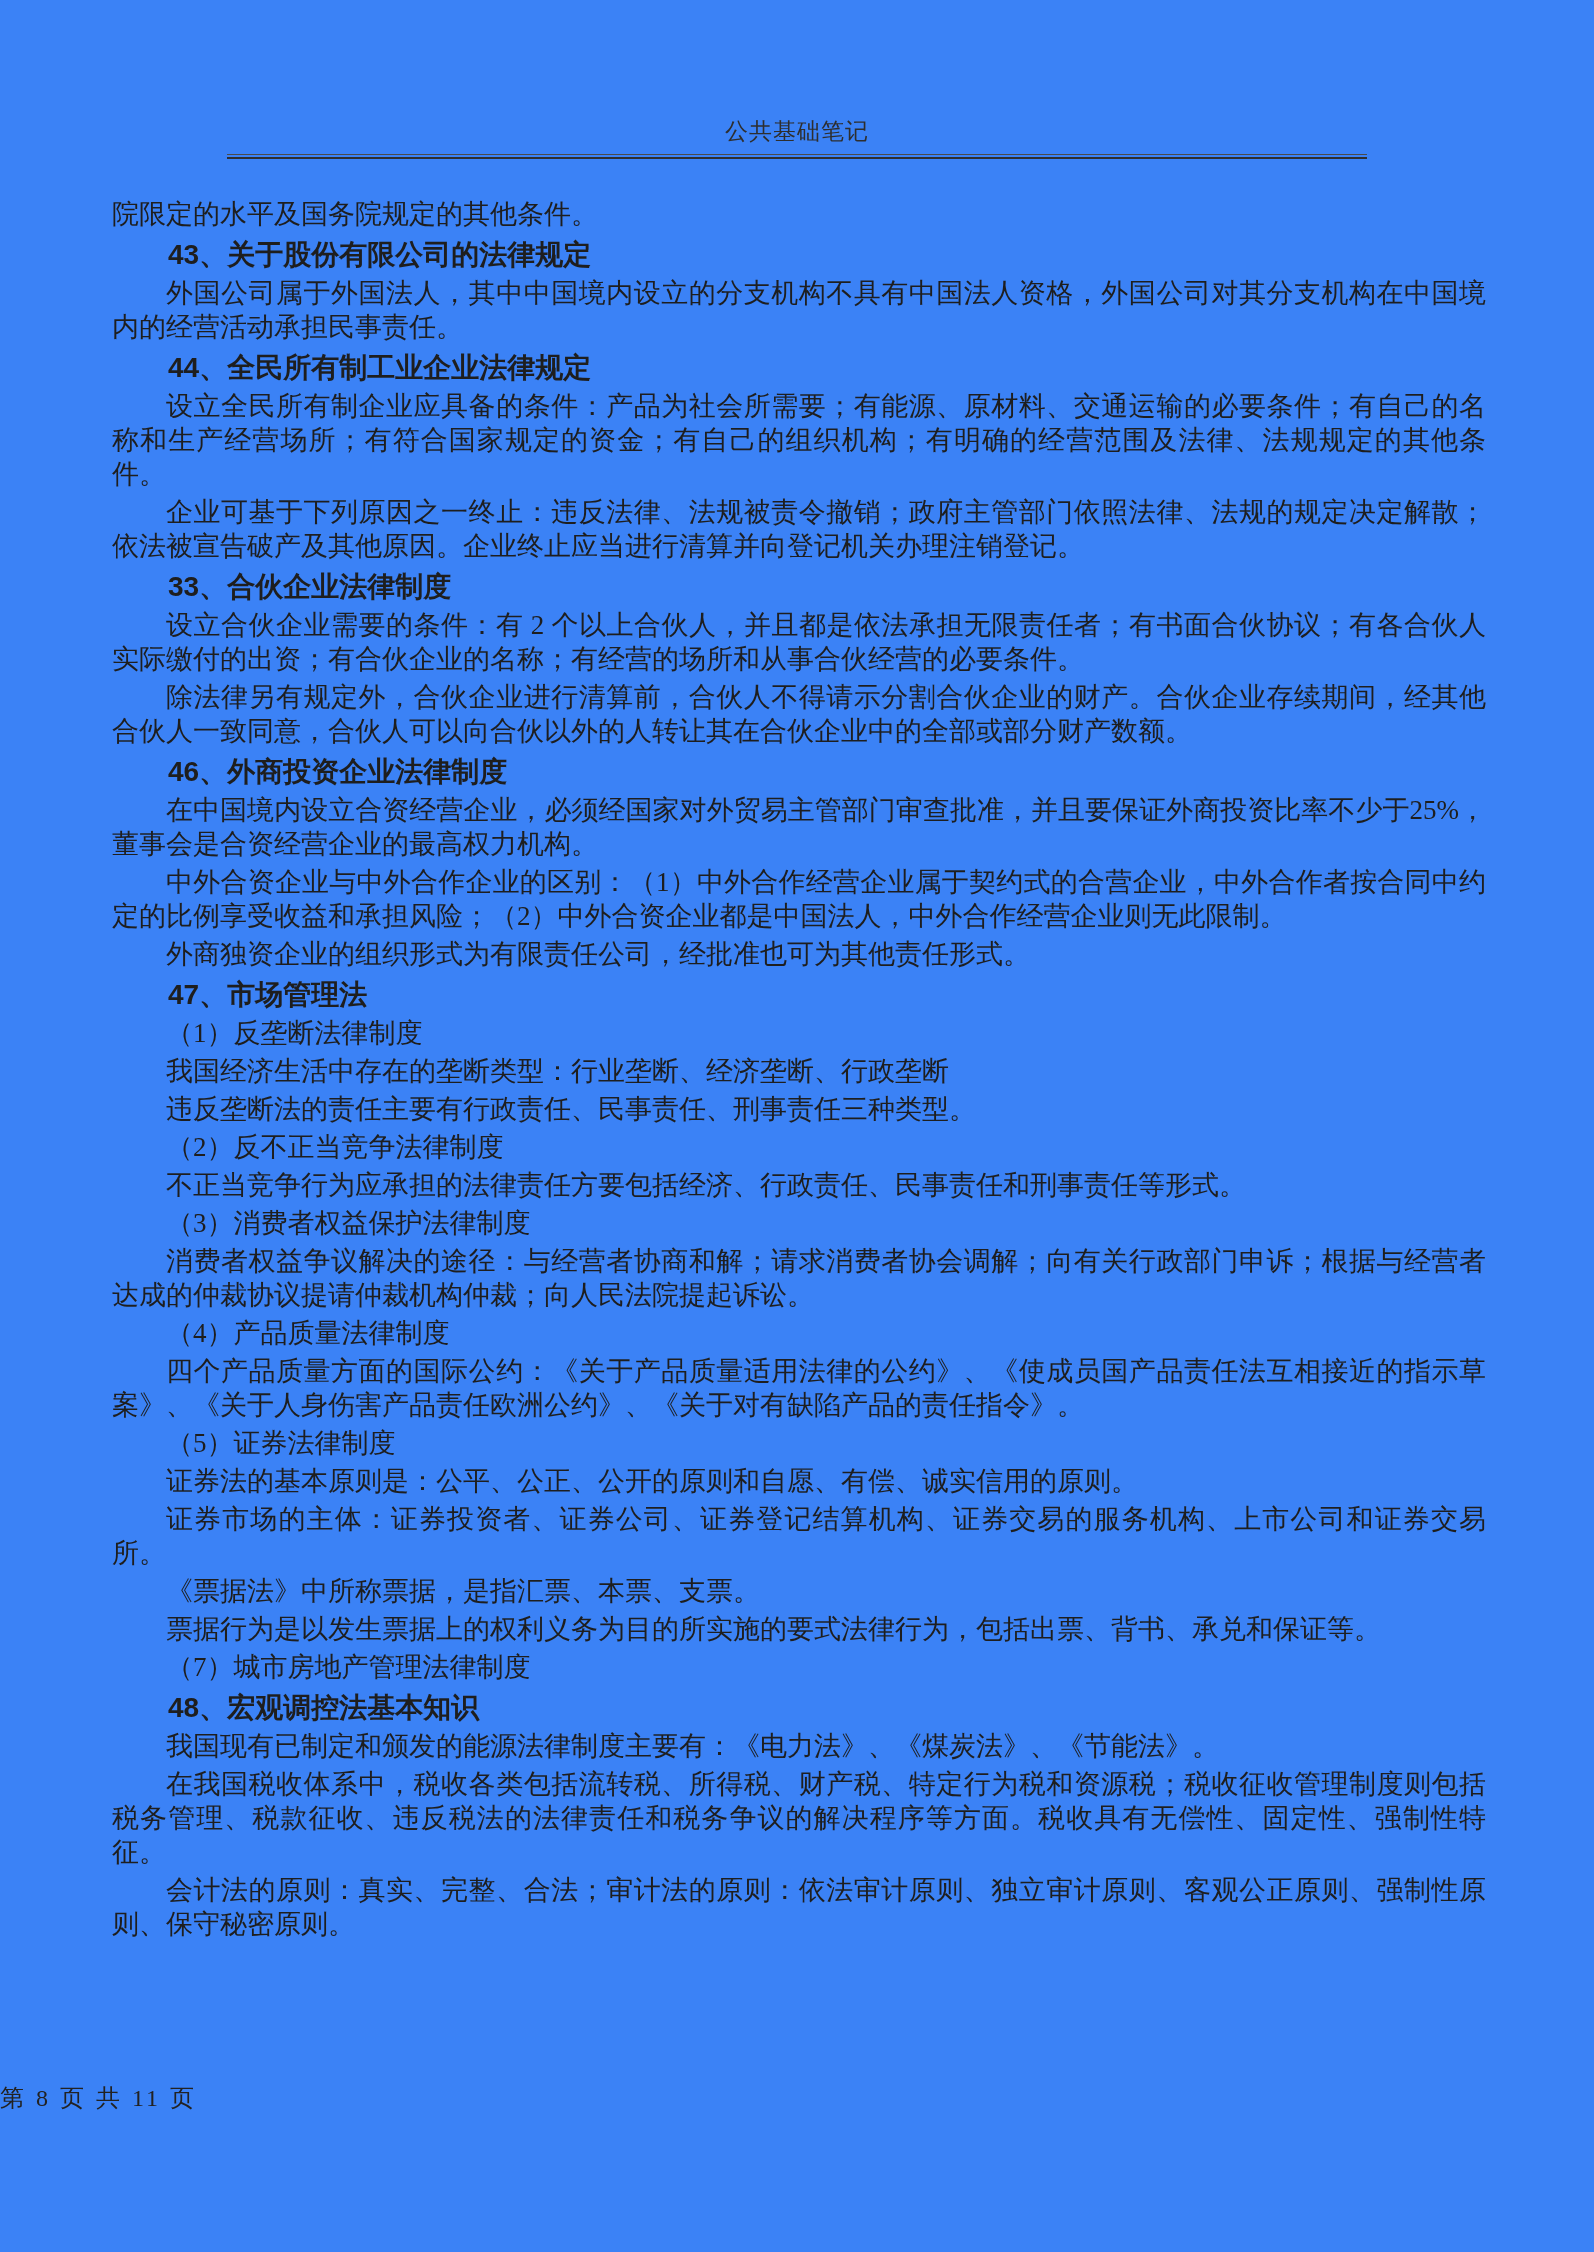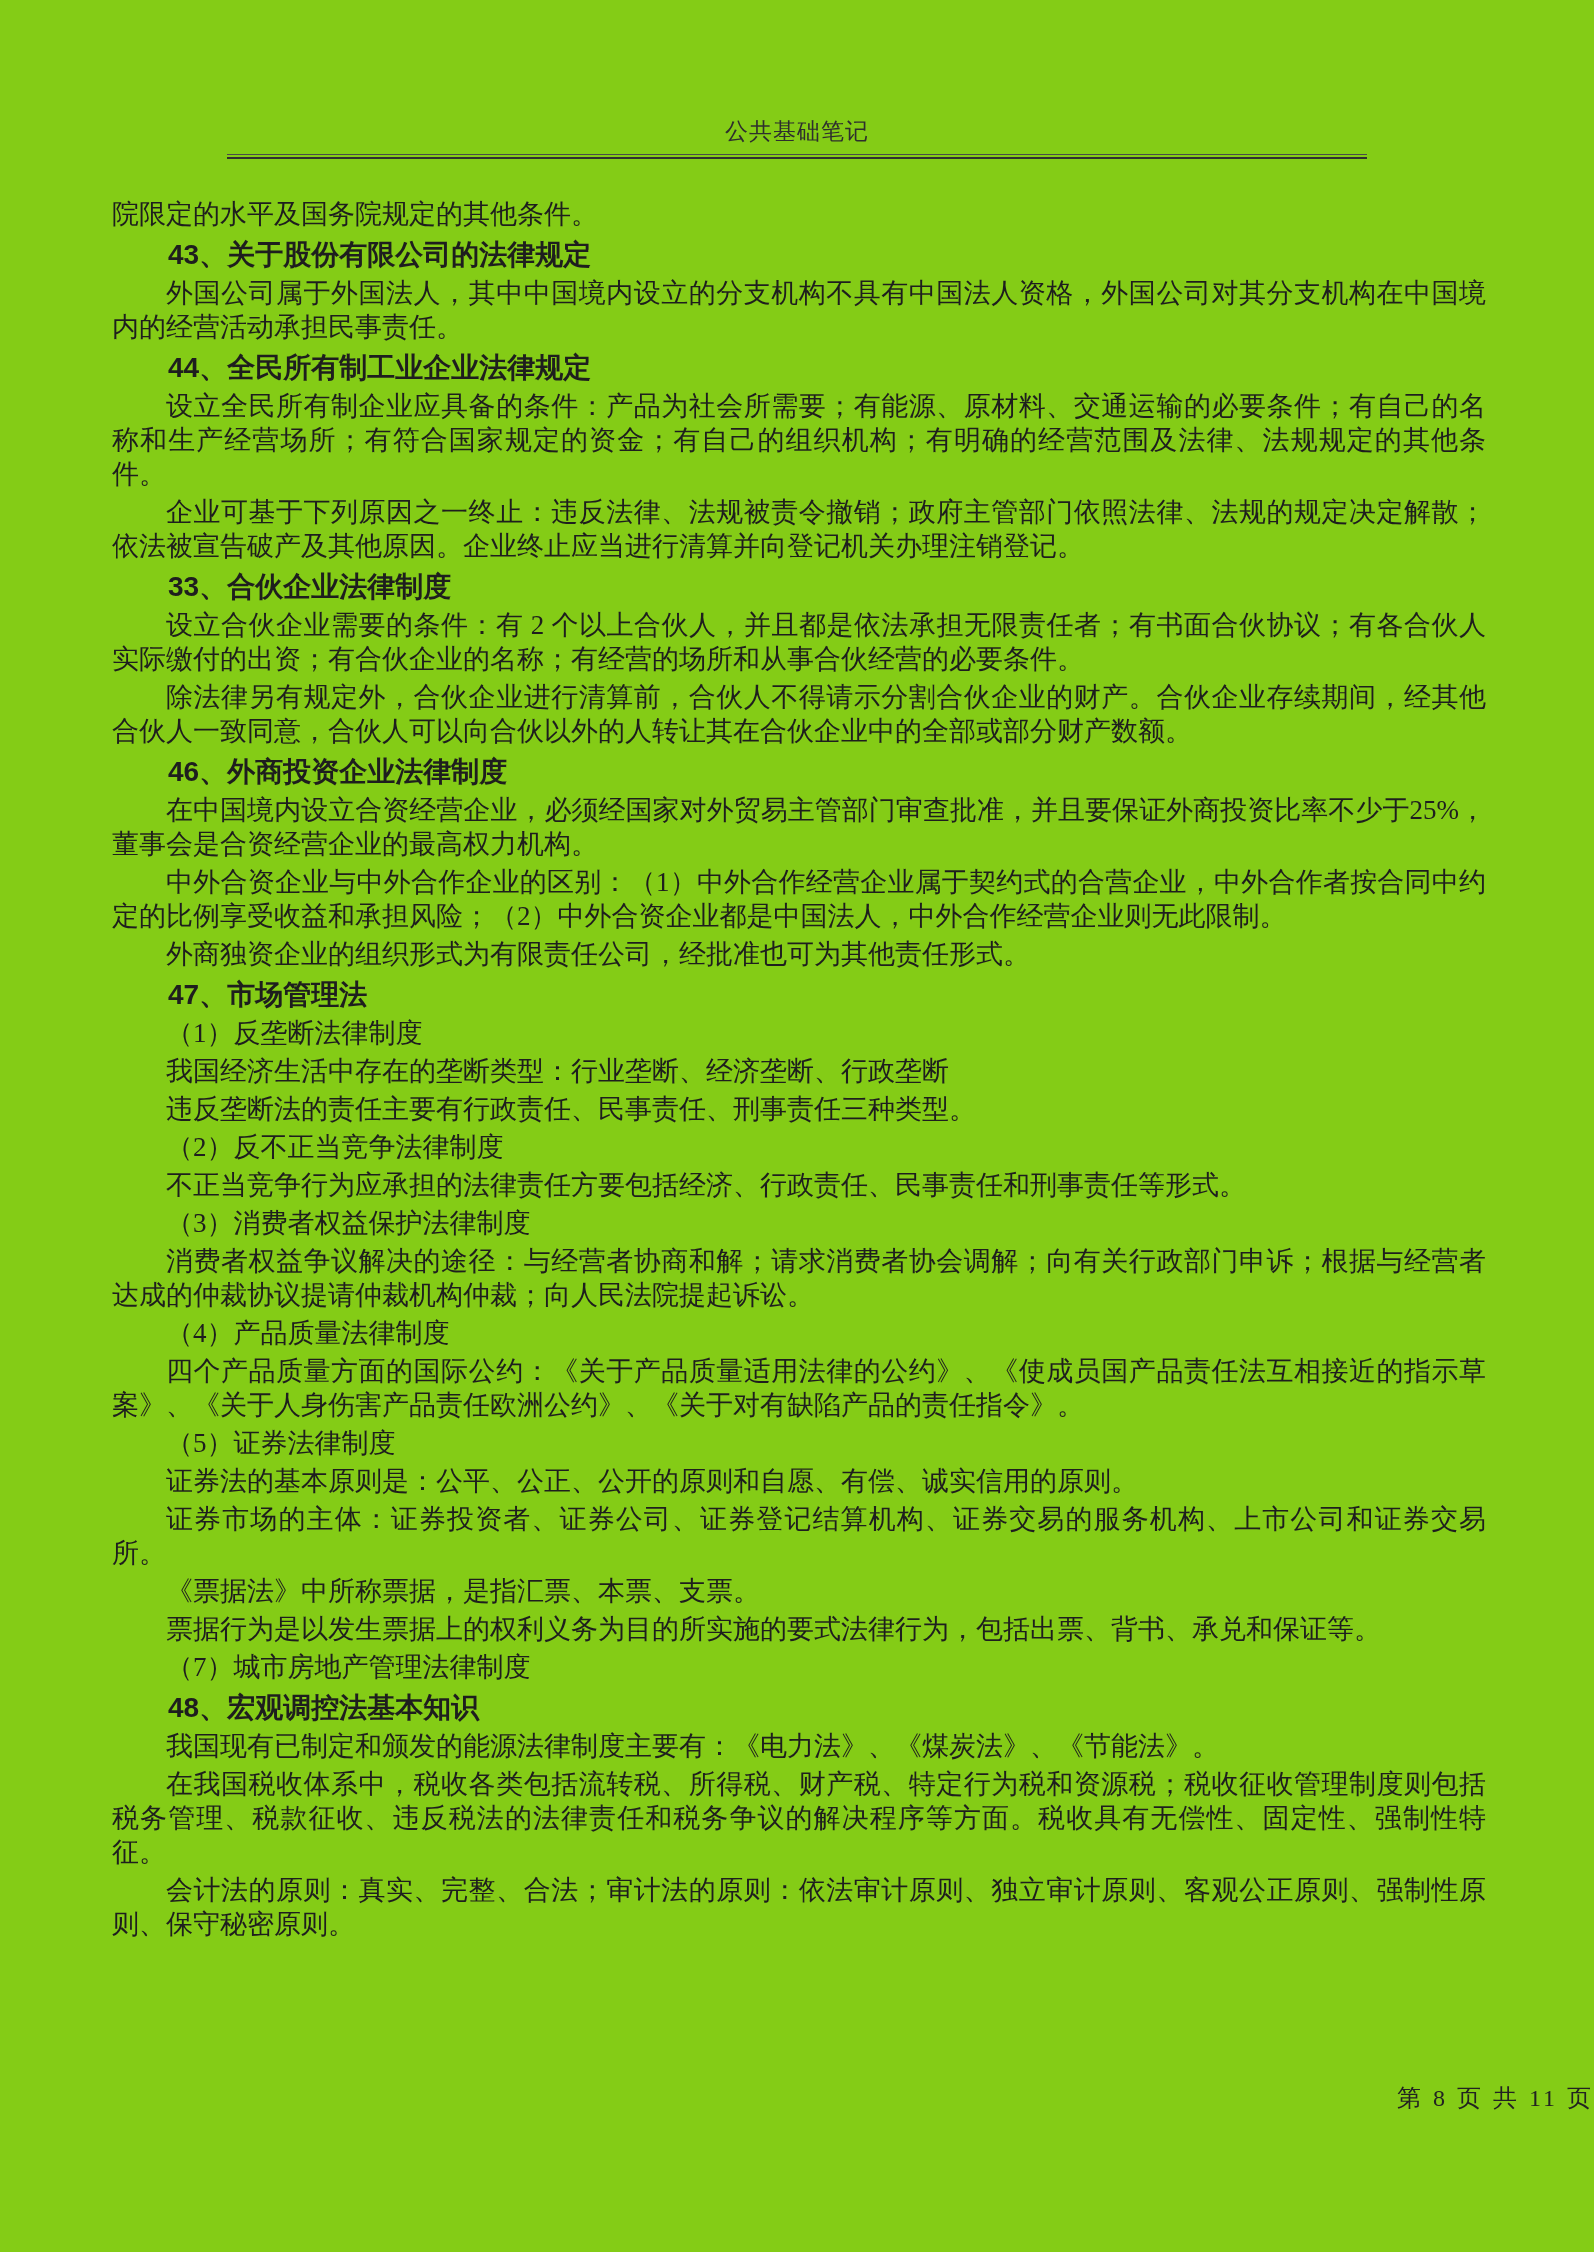--- a/index.html
+++ b/index.html
@@ -4,21 +4,21 @@
 <style>
   html, body {
     margin: 0;
     padding: 0;
     background: #ffffff;
   }
   .page {
     position: relative;
     width: 1594px;
     height: 2252px;
-    background: #84cc16;
+    background: #3b82f6;
     overflow: hidden;
     box-sizing: border-box;
     font-family: "Liberation Serif", "DejaVu Serif", serif;
     color: #1e1e1e;
   }
   .header {
     padding-top: 116px;
   }
   .header-title {
     text-align: center;
@@ -51,21 +51,21 @@
     font-family: "Liberation Sans", "DejaVu Sans", sans-serif;
     font-weight: 700;
     font-size: 28px;
     margin-top: 7px;
   }
   .footer {
     position: absolute;
     left: 0;
     right: 0;
     top: 2082px;
-    text-align: right;
+    text-align: left;
     font-size: 24px;
     letter-spacing: 3px;
     color: #222222;
   }
 </style>
 </head>
 <body>
 
 <div class="page">
 

